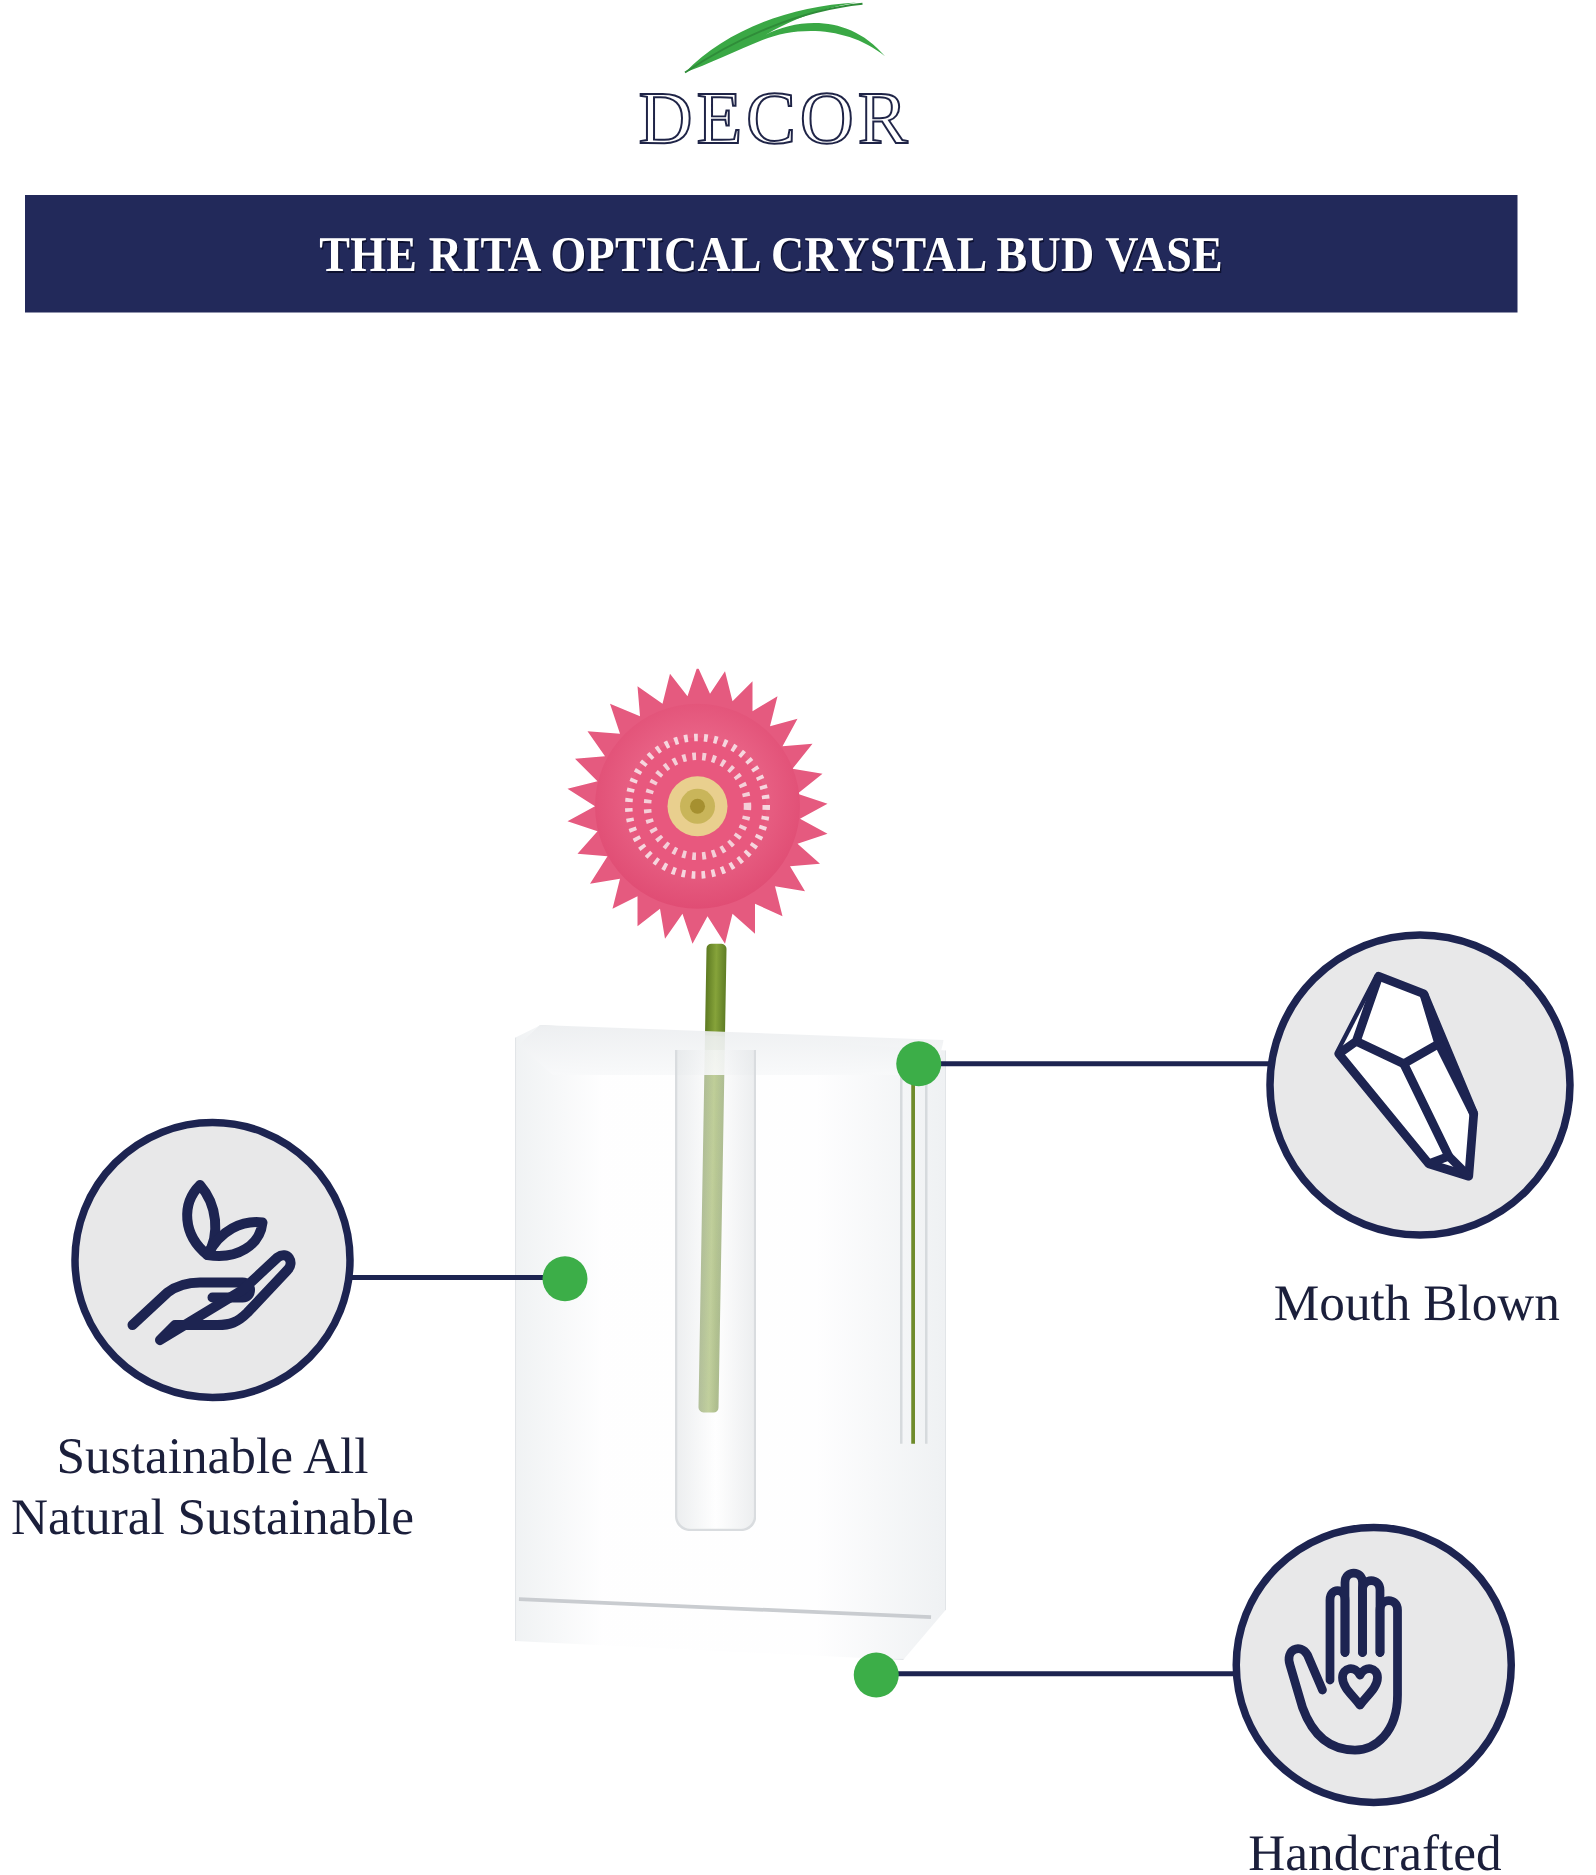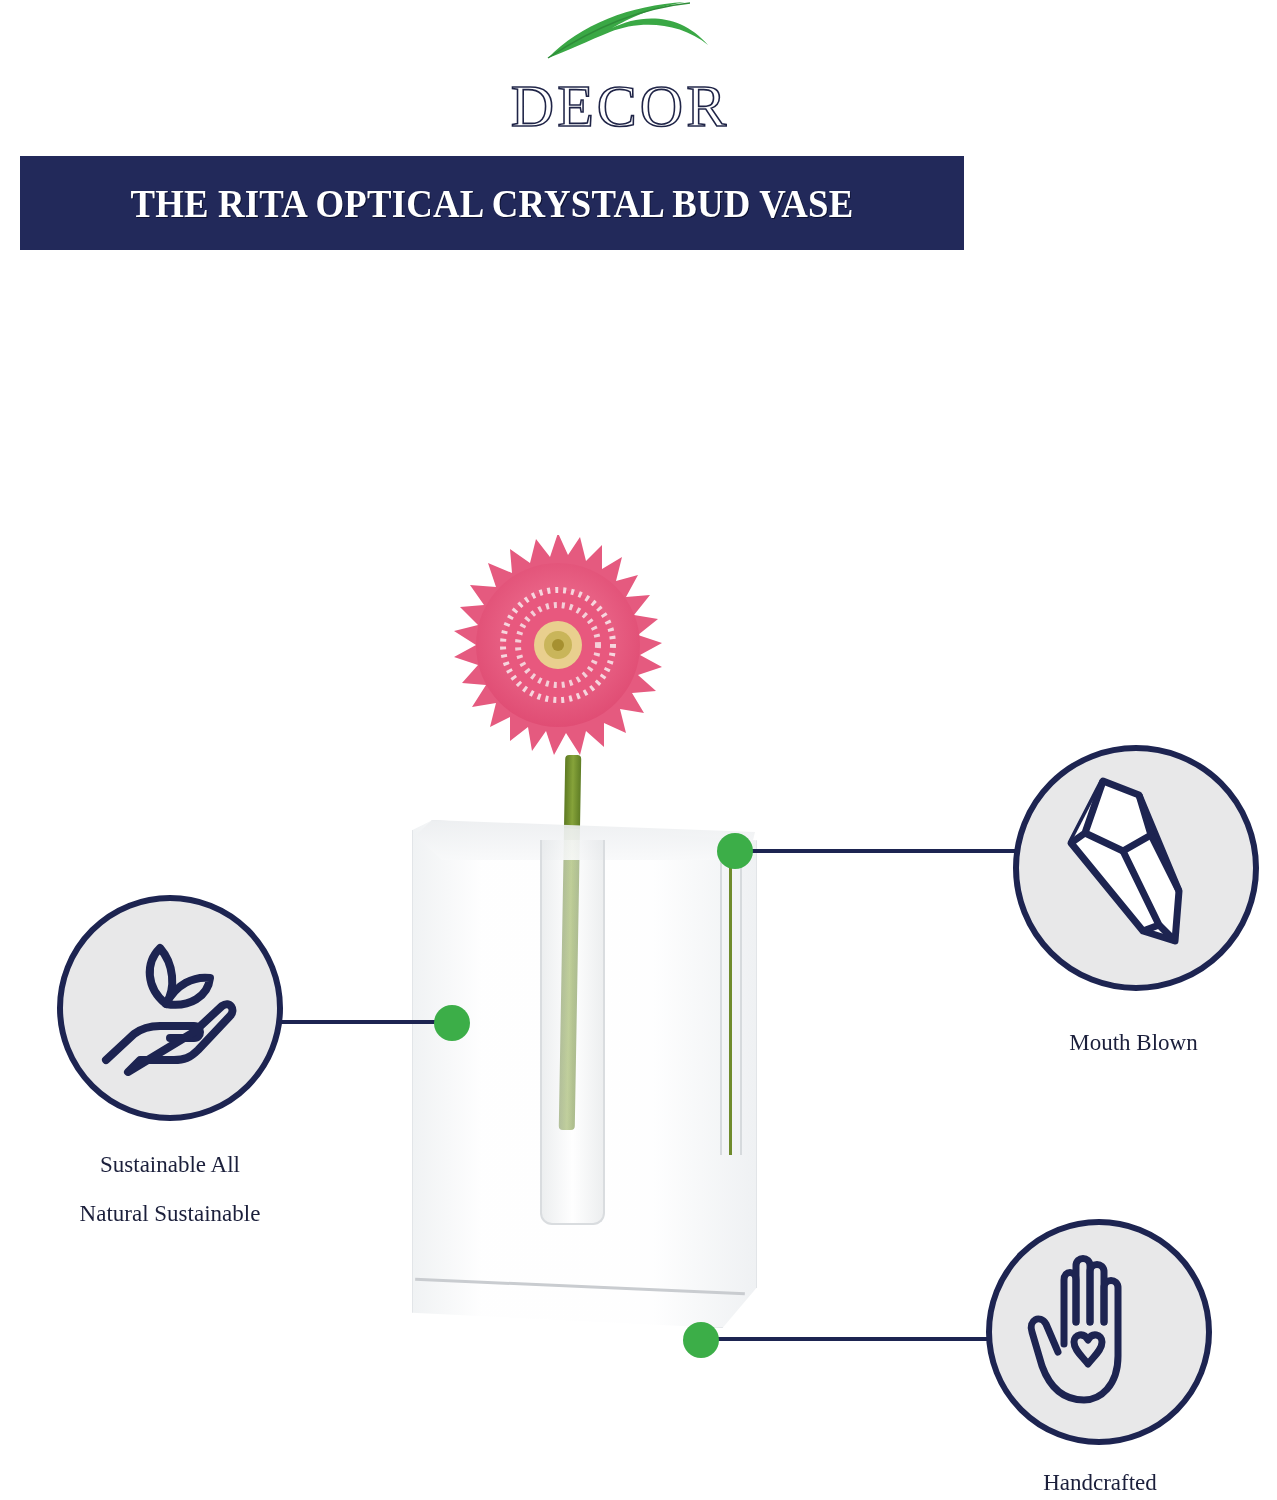--- a/index.html
+++ b/index.html
@@ -5,25 +5,25 @@
     * { box-sizing: border-box; margin: 0; padding: 0; }
     html, body { width: 1277px; height: 1500px; background: #ffffff; overflow: hidden; }
     body { position: relative; font-family: "DejaVu Serif", "Liberation Serif", serif; color: #1b1f3b; }
 
     .logo { position: absolute; left: 480px; top: 0; width: 280px; height: 140px; }
     .logo-leaf { position: absolute; left: 60px; top: 0; width: 170px; height: 65px; }
     .logo-text {
       position: absolute; left: 0; right: 0; top: 62px; text-align: center;
       font-family: "Liberation Serif", "DejaVu Serif", serif;
       font-size: 60px; letter-spacing: 3px; color: #ffffff;
-      -webkit-text-stroke: 1.6px #1f2447; line-height: 64px; margin-top: 12px;
+      -webkit-text-stroke: 1.6px #1f2447; line-height: 64px;
     }
 
     .banner {
-      position: absolute; left: 20px; top: 156px; width: 944px; height: 94px;
+      position: absolute; left: 20px; top: 156px; width: 1194px; height: 94px;
       background: #22295a; display: flex; align-items: center; justify-content: center;
     }
     .banner-title {
       font-family: "Liberation Serif", "DejaVu Serif", serif;
       font-weight: bold; font-size: 40px; color: #ffffff; letter-spacing: 0.2px;
       transform: scaleX(0.92); text-shadow: 1px 1px 0 #0d1130;
     }
 
     .product { position: absolute; left: 400px; top: 530px; width: 380px; height: 820px; }
     .flower { position: absolute; left: 40px; top: 5px; width: 250px; height: 250px; }
@@ -50,21 +50,21 @@
 
     .icon-circle {
       position: absolute; border: 6px solid #1d2451; border-radius: 50%;
       background: #e8e8e9; display: flex; align-items: center; justify-content: center;
     }
     .icon-circle svg { display: block; }
 
     .feature-label {
       position: absolute; text-align: center;
       font-family: "Liberation Serif", "DejaVu Serif", serif;
-      font-size: 23px; line-height: 49px; color: #1b1f3b;
+      font-size: 41px; line-height: 49px; color: #1b1f3b;
     }
   </style>
 </head>
 <body>
 
 <div class="logo">
   <svg class="logo-leaf" viewBox="0 0 170 65">
     <path d="M8 58 C 40 25, 90 5, 145 2 C 110 8, 90 18, 72 28 C 100 14, 140 12, 168 45 C 140 22, 100 20, 70 32 C 50 40, 25 52, 8 58 Z" fill="#3aa845"></path>
     <path d="M8 58 C 50 30, 100 8, 150 3" fill="none" stroke="#2f8c39" stroke-width="1.5"></path>
   </svg>

